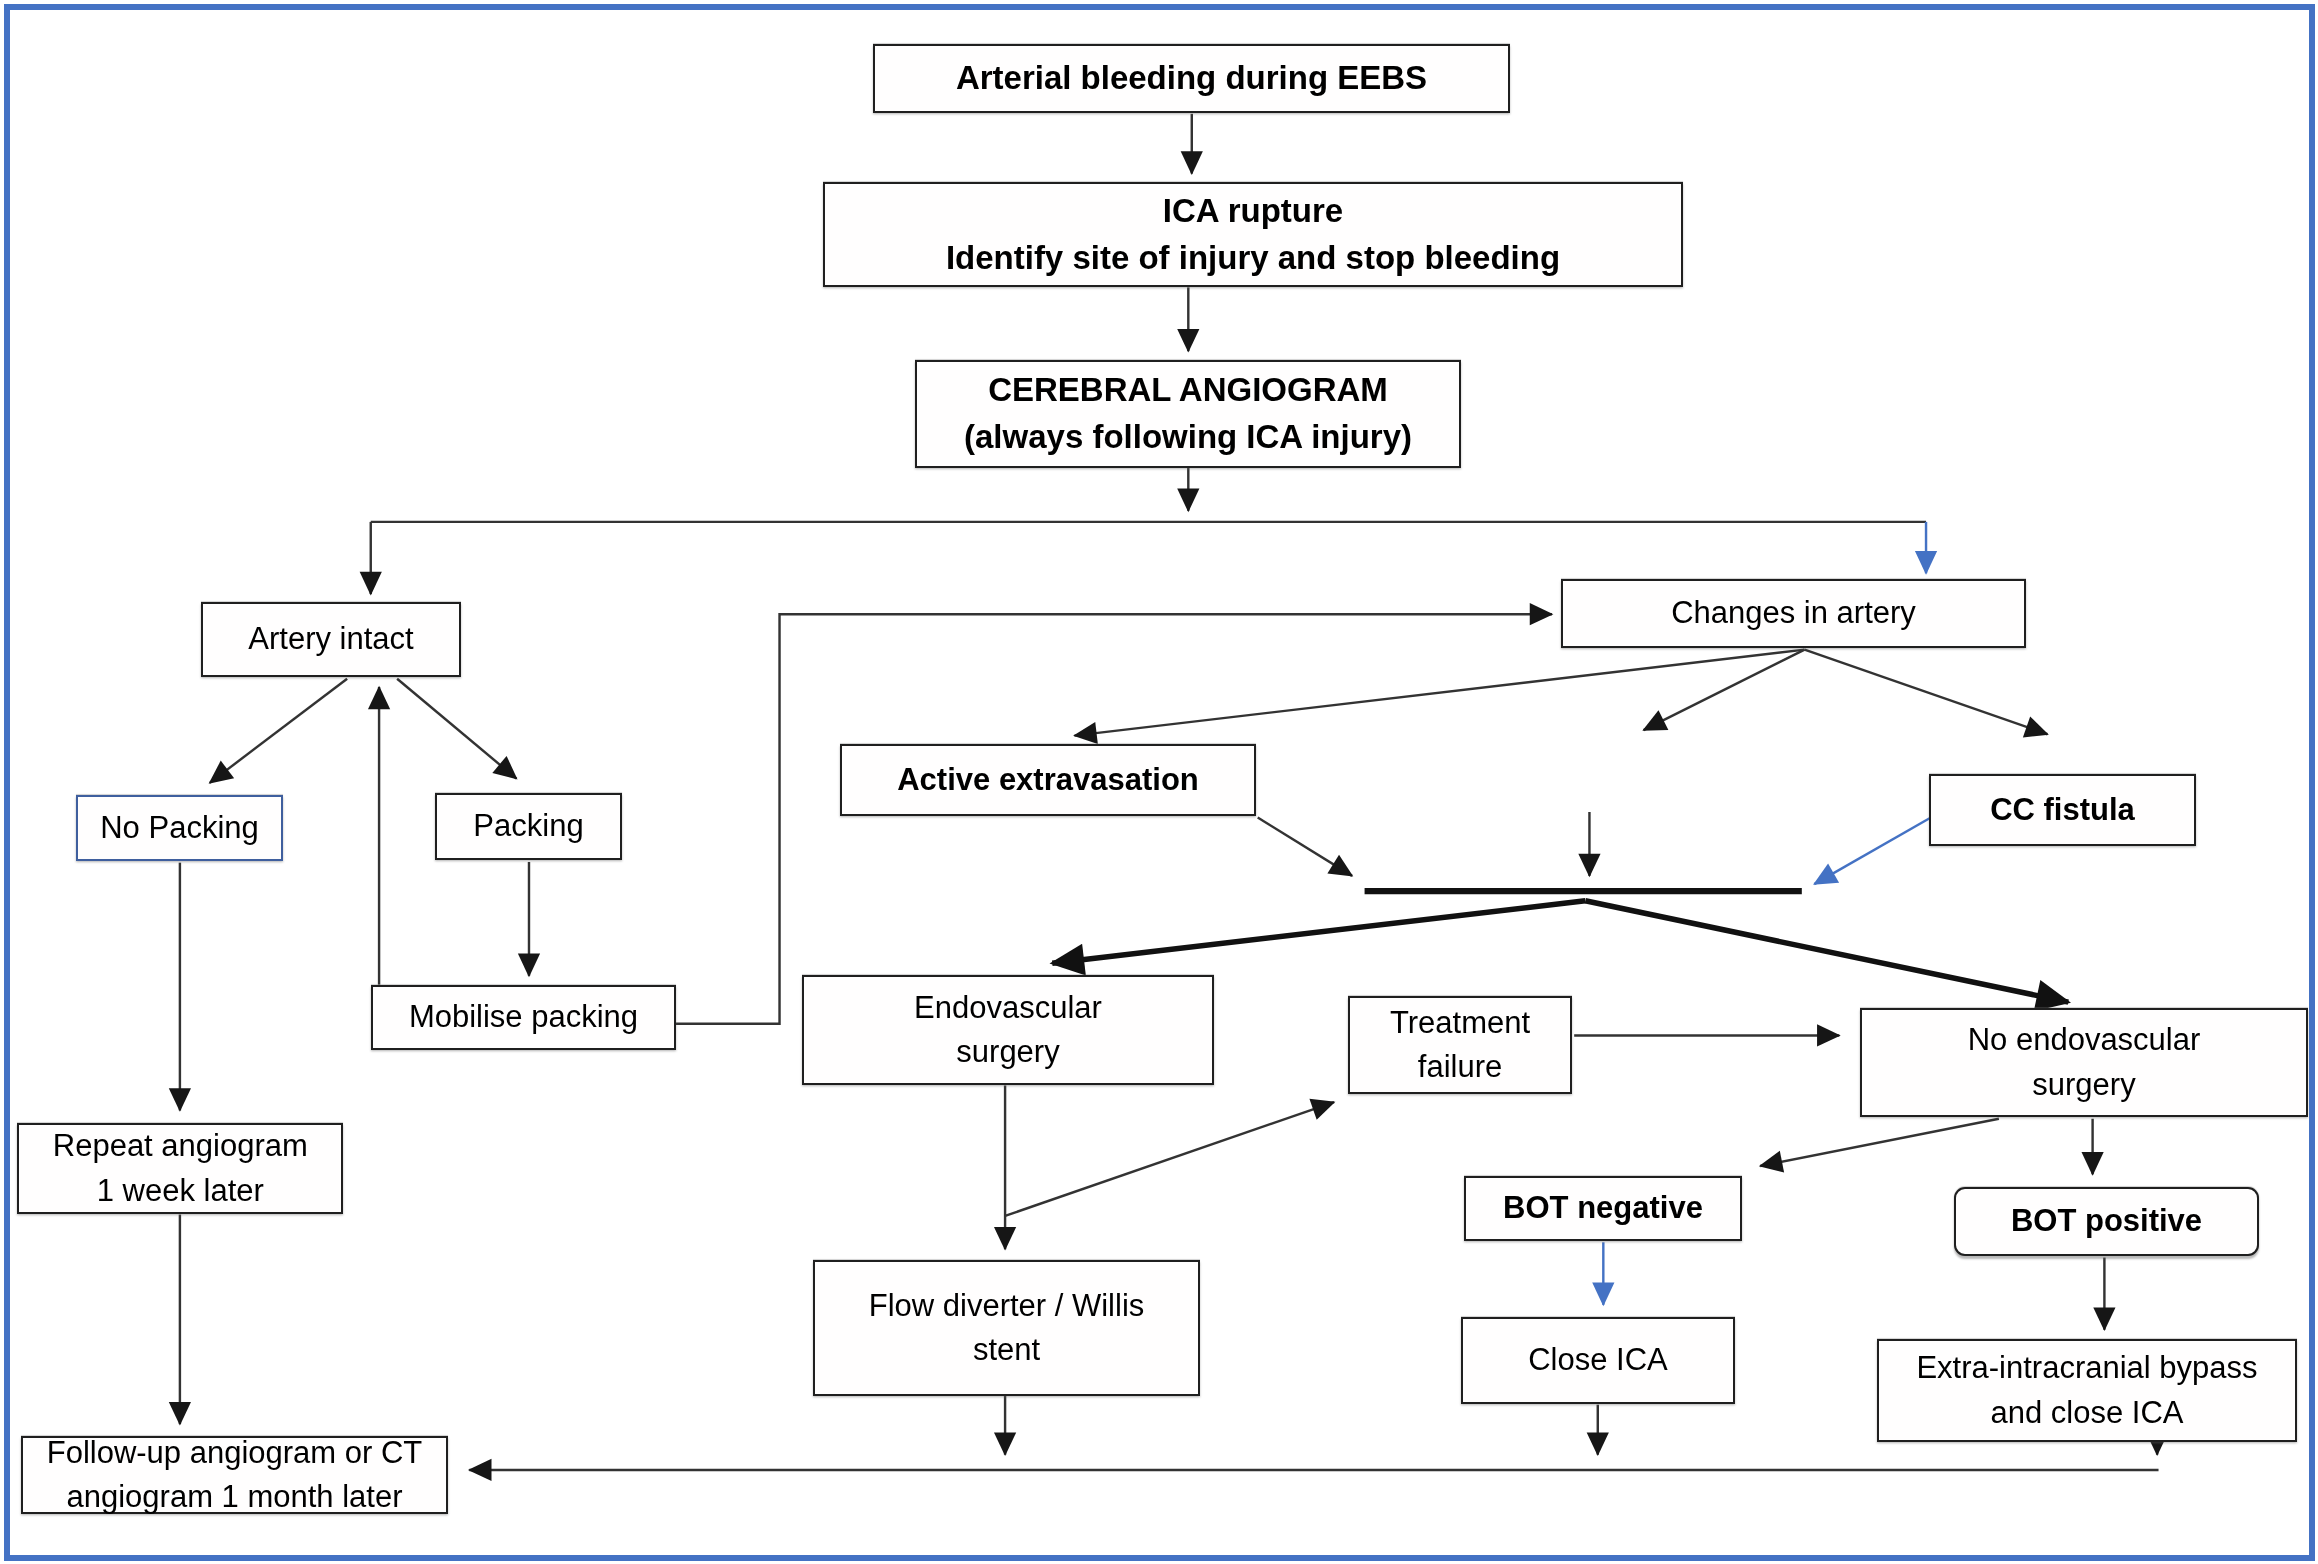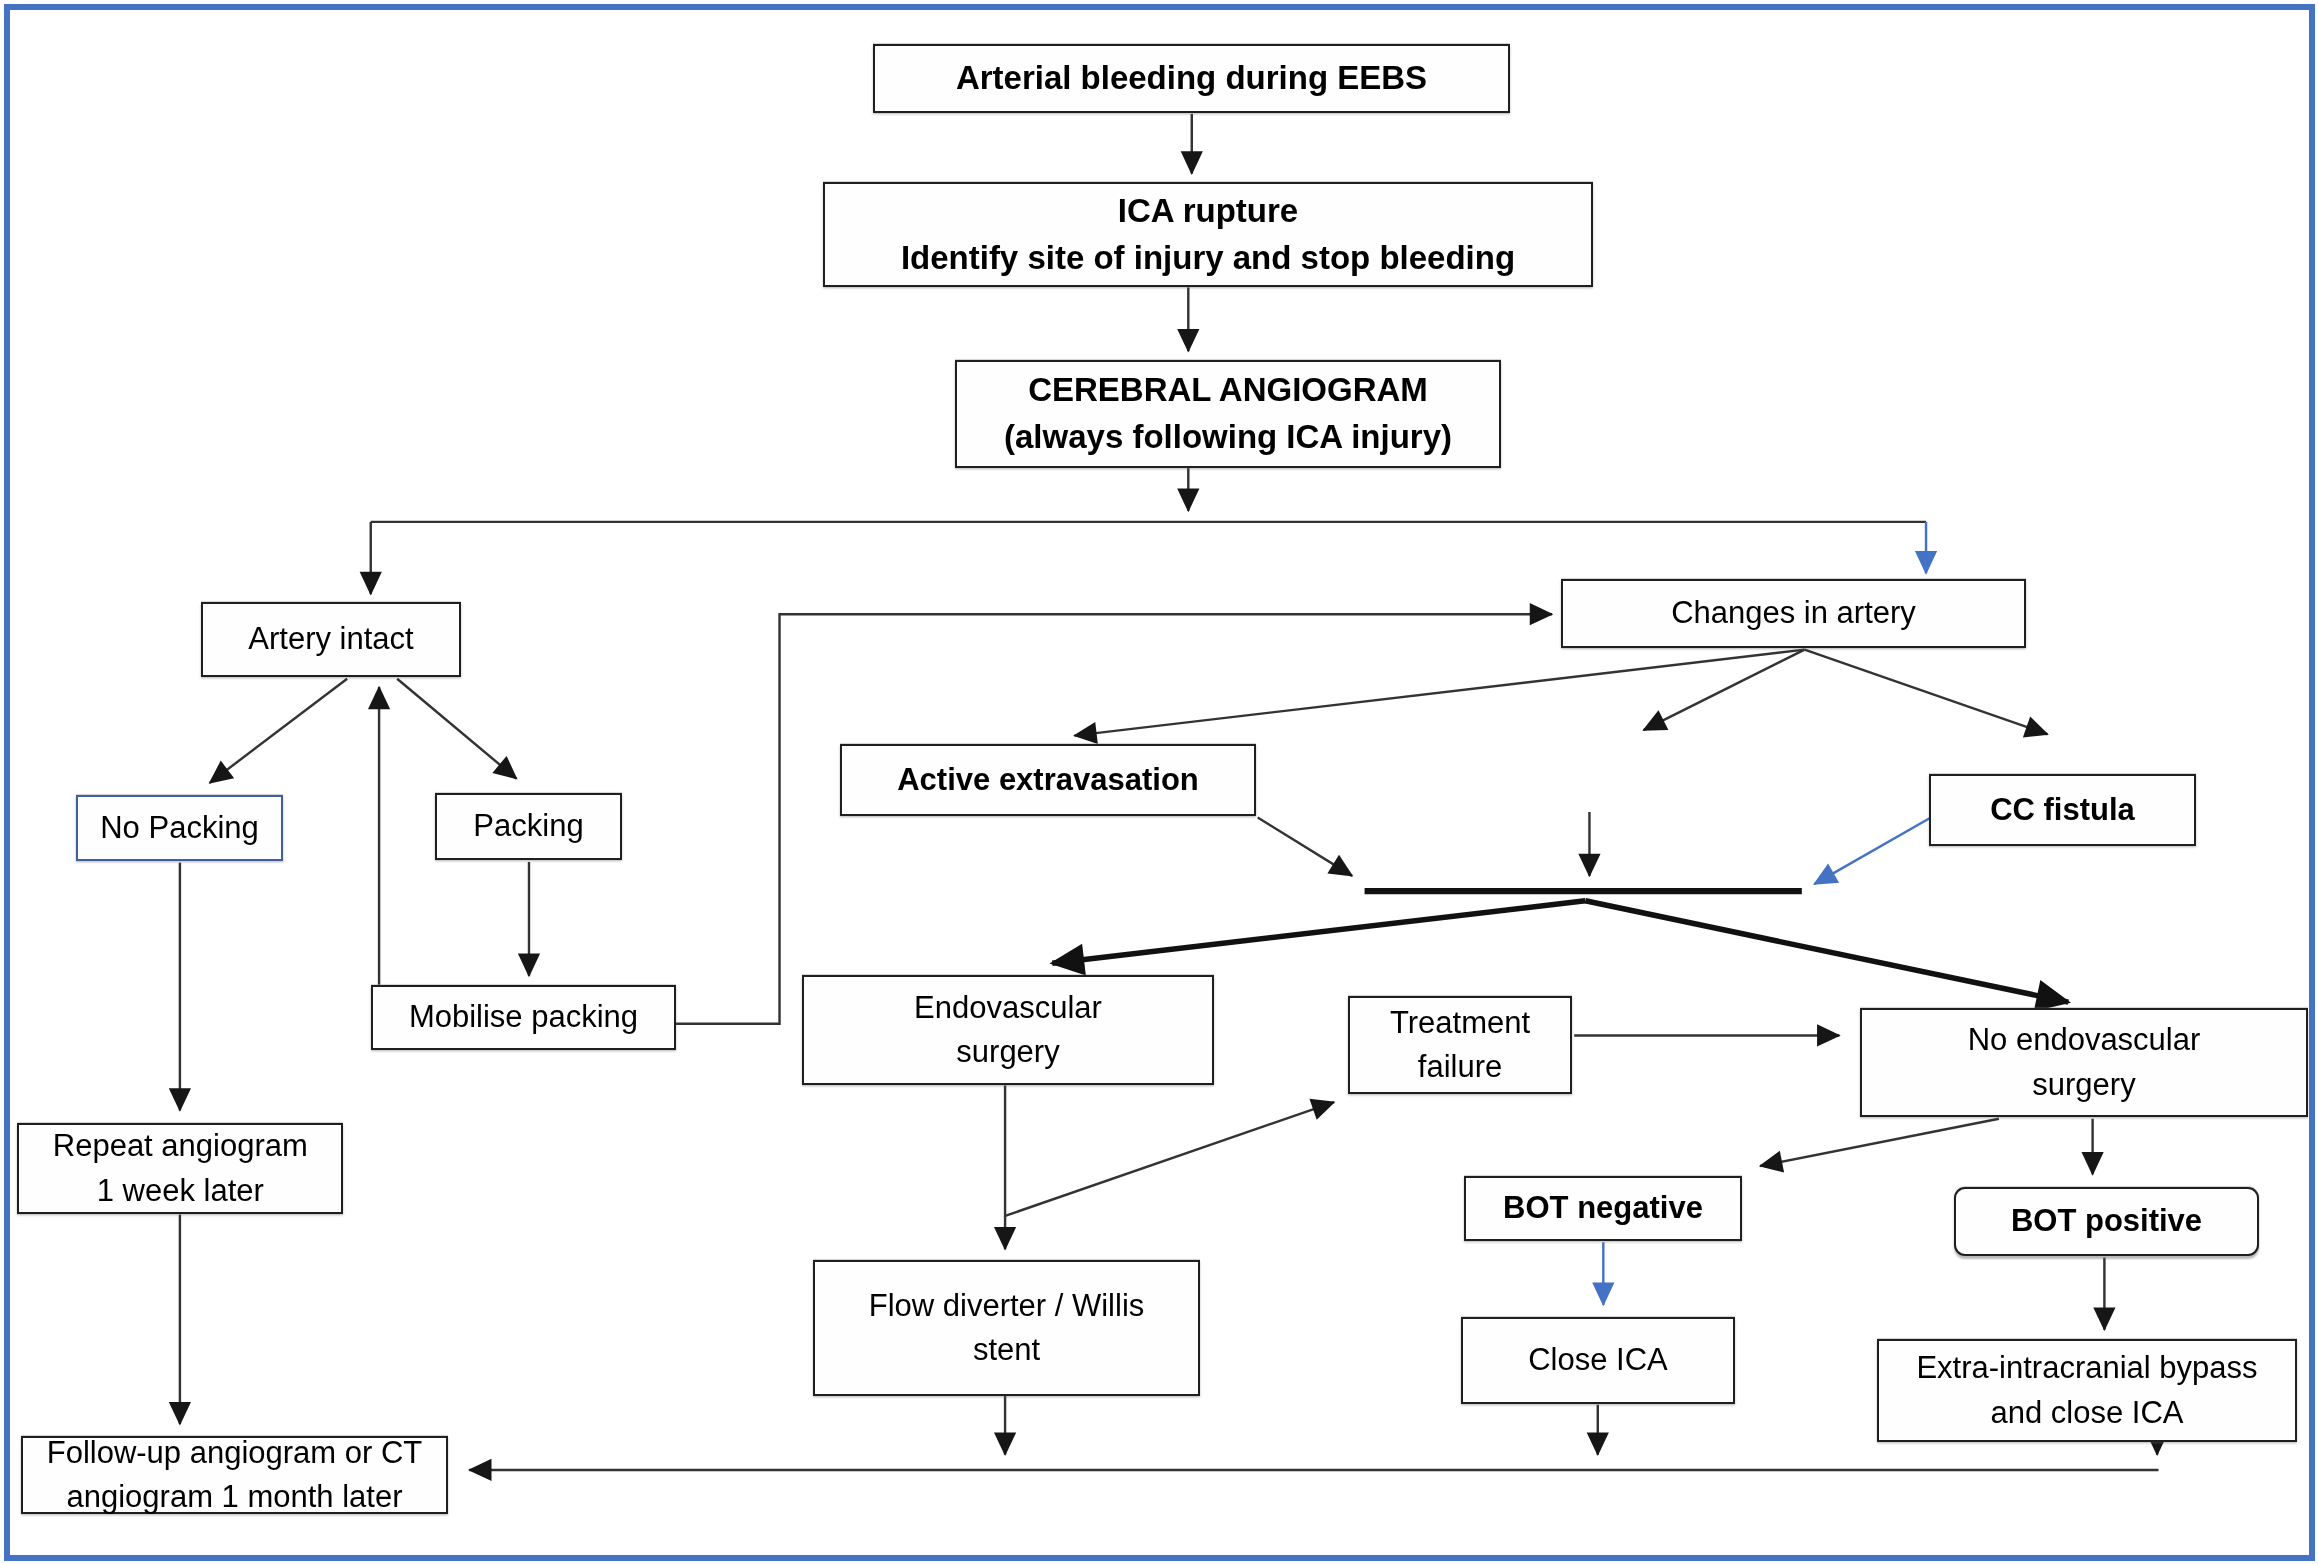--- a/index.html
+++ b/index.html
@@ -90,24 +90,24 @@
       <line x1="1966" y1="1284" x2="2596" y2="1284" stroke-width="9"></line>
       <line x1="2284" y1="1298" x2="1516" y2="1388" stroke-width="8" marker-end="url(#aht)"></line>
       <line x1="2284" y1="1298" x2="2980" y2="1444" stroke-width="8" marker-end="url(#aht)"></line>
     </g>
 
     <polygon points="2954,1174 2990,1174 2972,1204" fill="#111111"></polygon>
   </svg>
 
   <div class="node bold sz-l" style="left:873px;top:44px;width:637px;height:69px;">Arterial bleeding during EEBS</div>
 
-  <div class="node bold sz-l" style="left:823px;top:182px;width:770px;height:105px;">ICA rupture
+  <div class="node bold sz-l" style="left:823px;top:182px;width:860px;height:105px;">ICA rupture
 Identify site of injury and stop bleeding</div>
 
-  <div class="node bold sz-l" style="left:915px;top:360px;width:546px;height:108px;margin-left:40px;">CEREBRAL ANGIOGRAM
+  <div class="node bold sz-l" style="left:915px;top:360px;width:546px;height:108px;">CEREBRAL ANGIOGRAM
 (always following ICA injury)</div>
 
   <div class="node" style="left:201px;top:602px;width:260px;height:75px;">Artery intact</div>
 
   <div class="node" style="left:1561px;top:579px;width:465px;height:69px;">Changes in artery</div>
 
   <div class="node bold" style="left:840px;top:744px;width:416px;height:72px;">Active extravasation</div>
 
 
   <div class="node bold" style="left:1929px;top:744px;width:267px;height:72px;margin-top:30px;">CC fistula</div>

